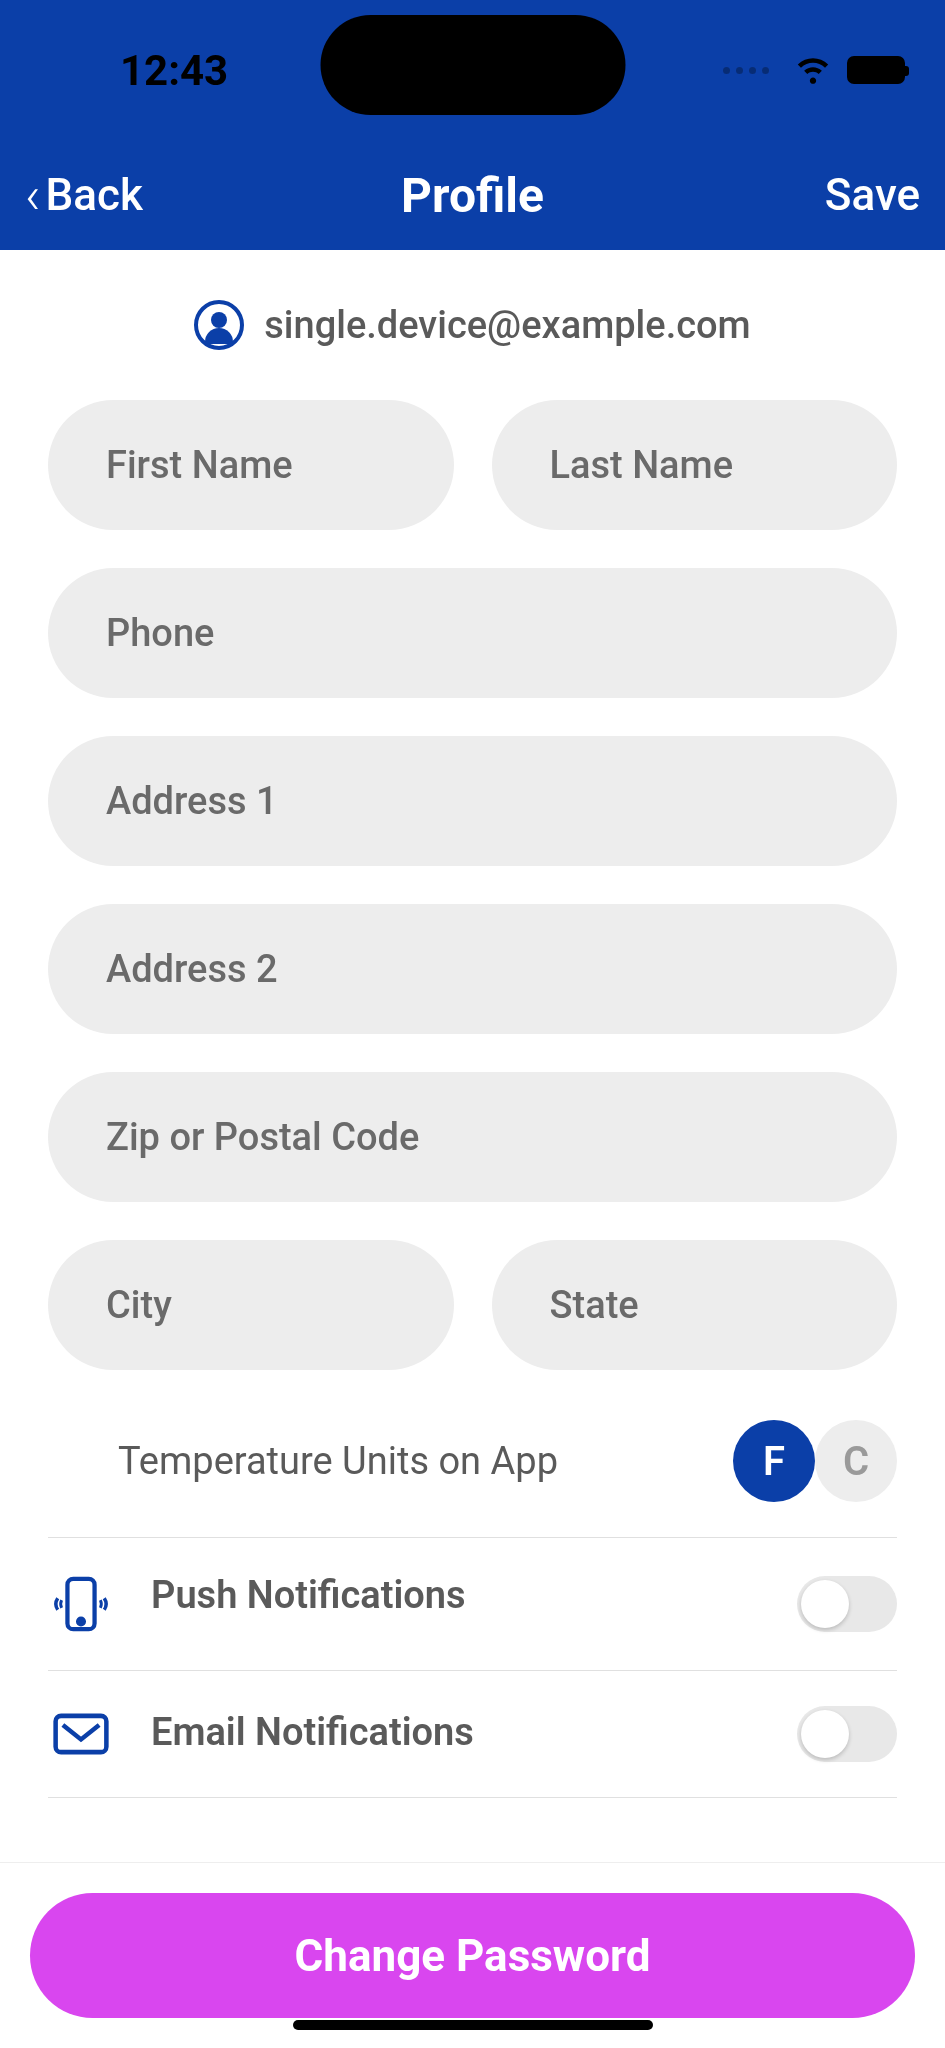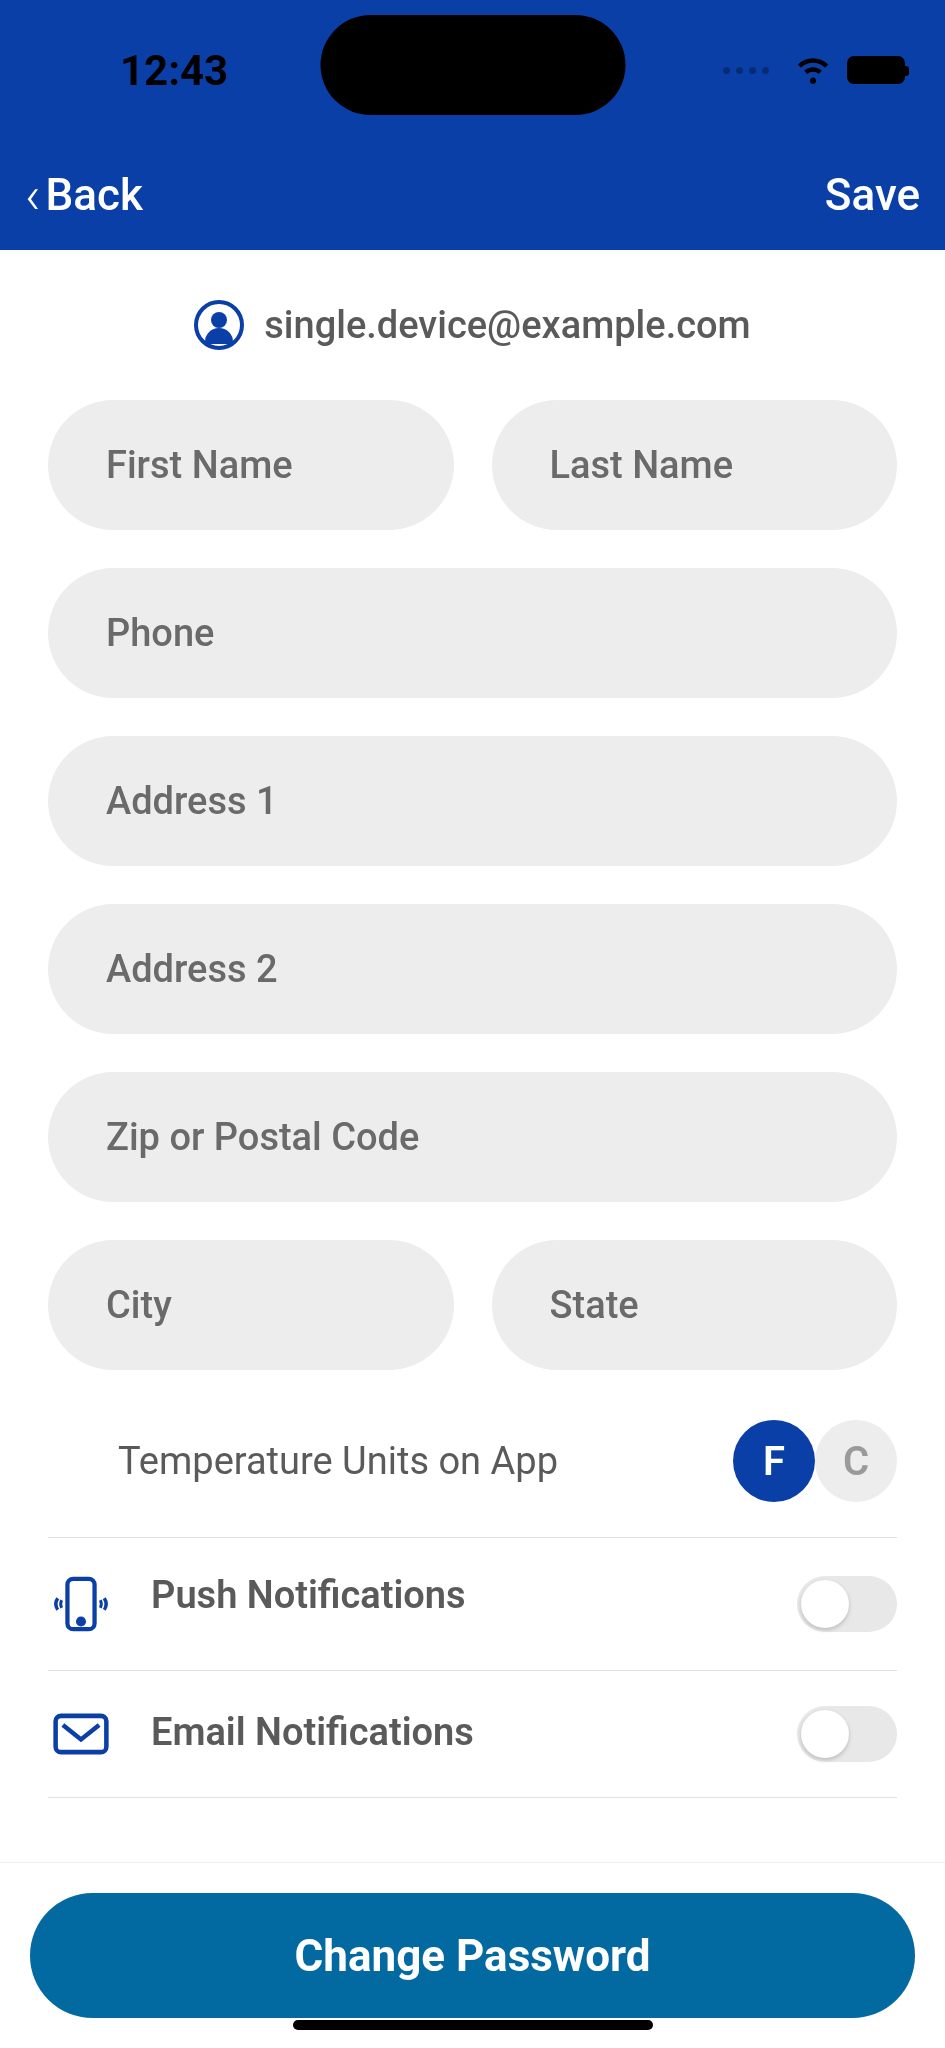--- a/index.html
+++ b/index.html
@@ -267,21 +267,21 @@
       bottom: 0;
       left: 0;
       right: 0;
       padding: 30px;
       background: #fff;
       border-top: 1px solid #eee;
     }
     .change-password-btn {
       width: 100%;
       height: 125px;
-      background: #0369a1;
+      background: #d946ef;
       color: #fff;
       border: none;
       border-radius: 65px;
       font-size: 44px;
       font-weight: 700;
       cursor: pointer;
     }
     .home-indicator {
       position: absolute;
       bottom: 18px;
@@ -321,20 +321,21 @@
     </div>
     <div class="battery"></div>
   </div>
 </div>
 
 <div class="nav-bar">
   <button class="back-button">
     <span class="back-chevron">‹</span>
     <span>Back</span>
   </button>
+  <div class="nav-title">Profile</div>
   <button class="save-button">Save</button>
 </div>
 
 <div class="content">
 
   <div class="email-row">
     <div class="avatar-icon"></div>
     <div class="email-text">single.device@example.com</div>
   </div>
 

